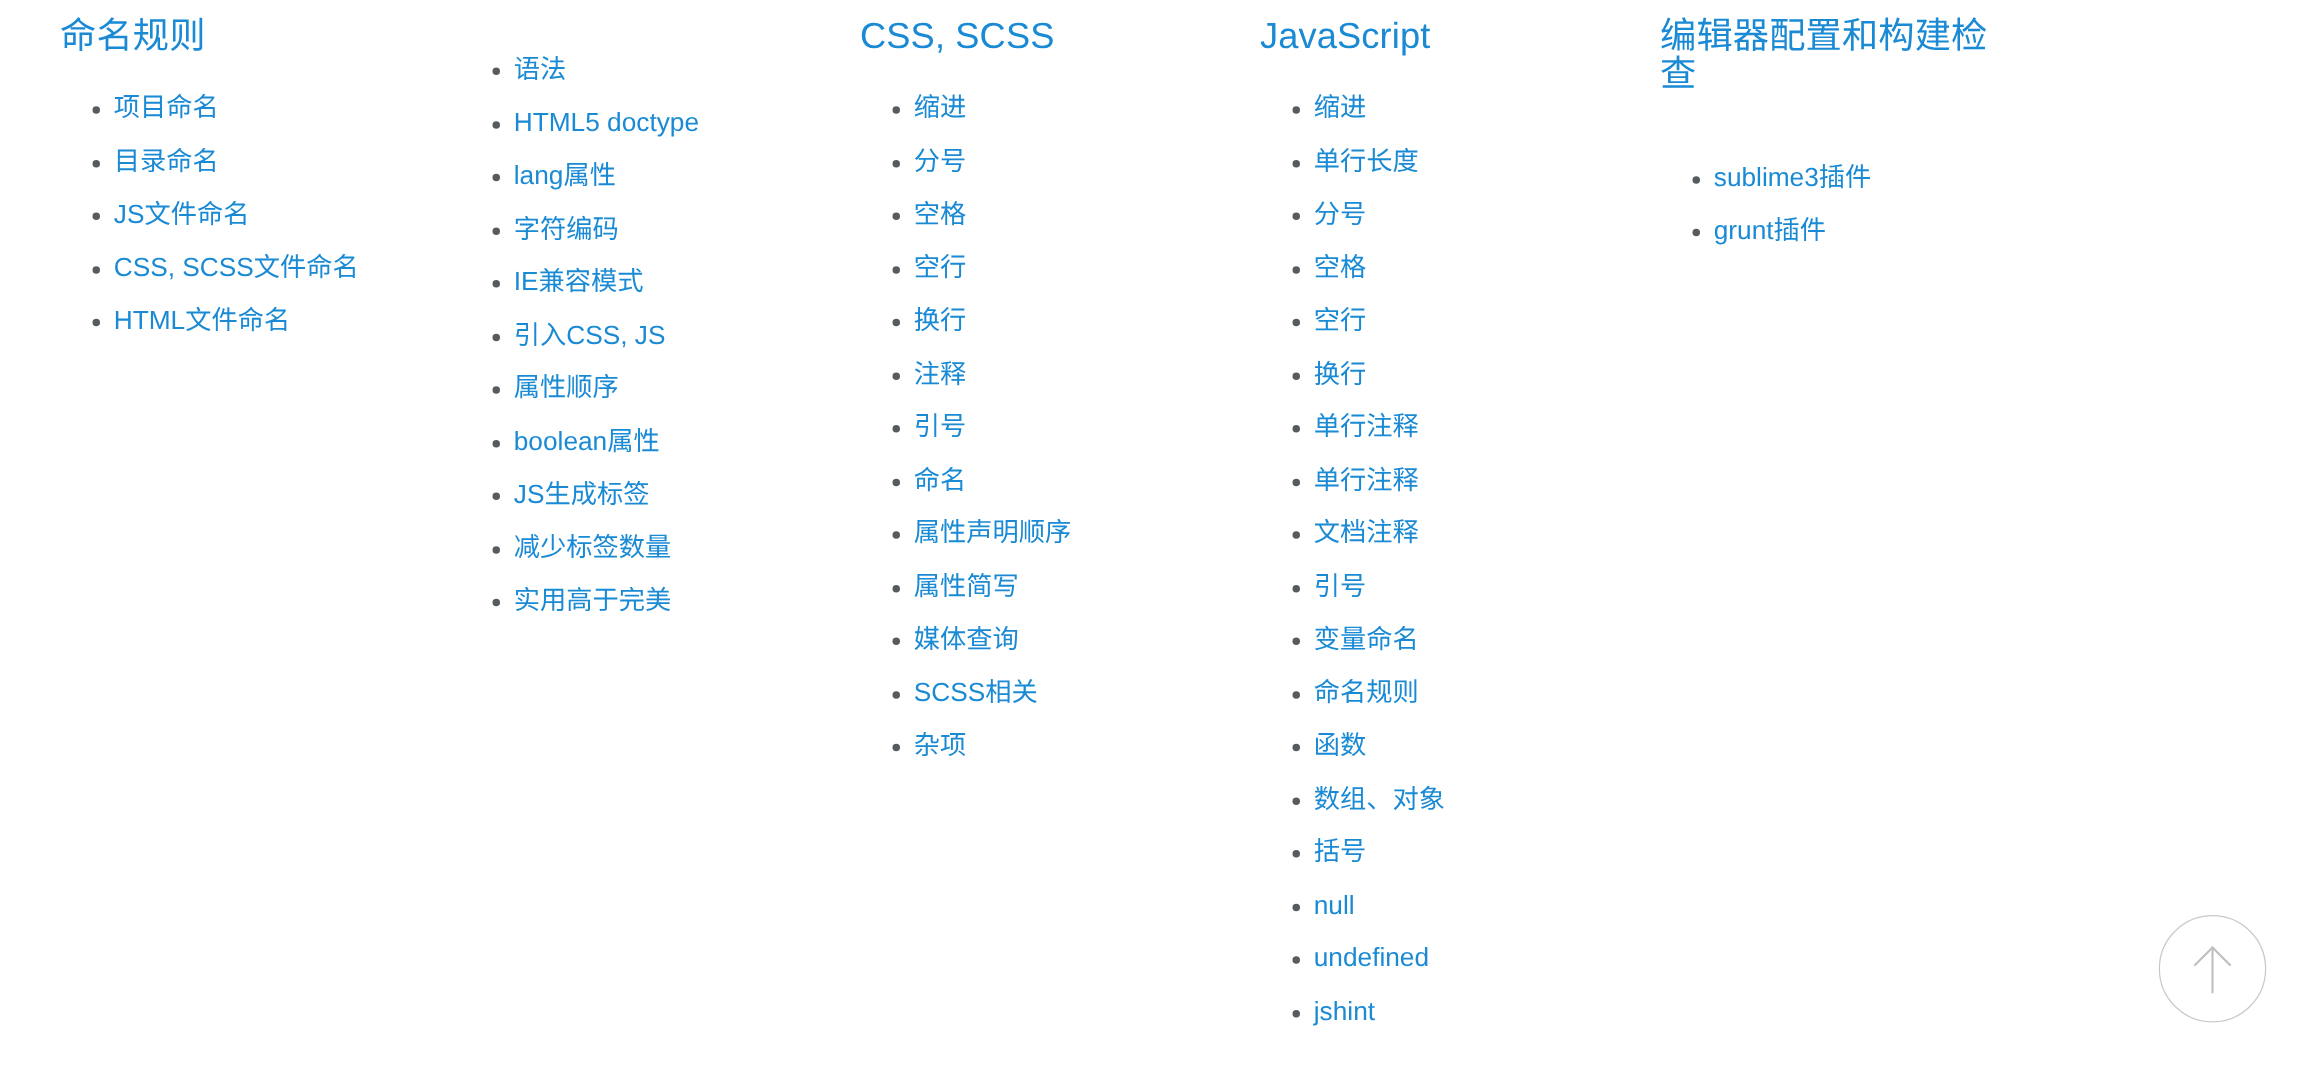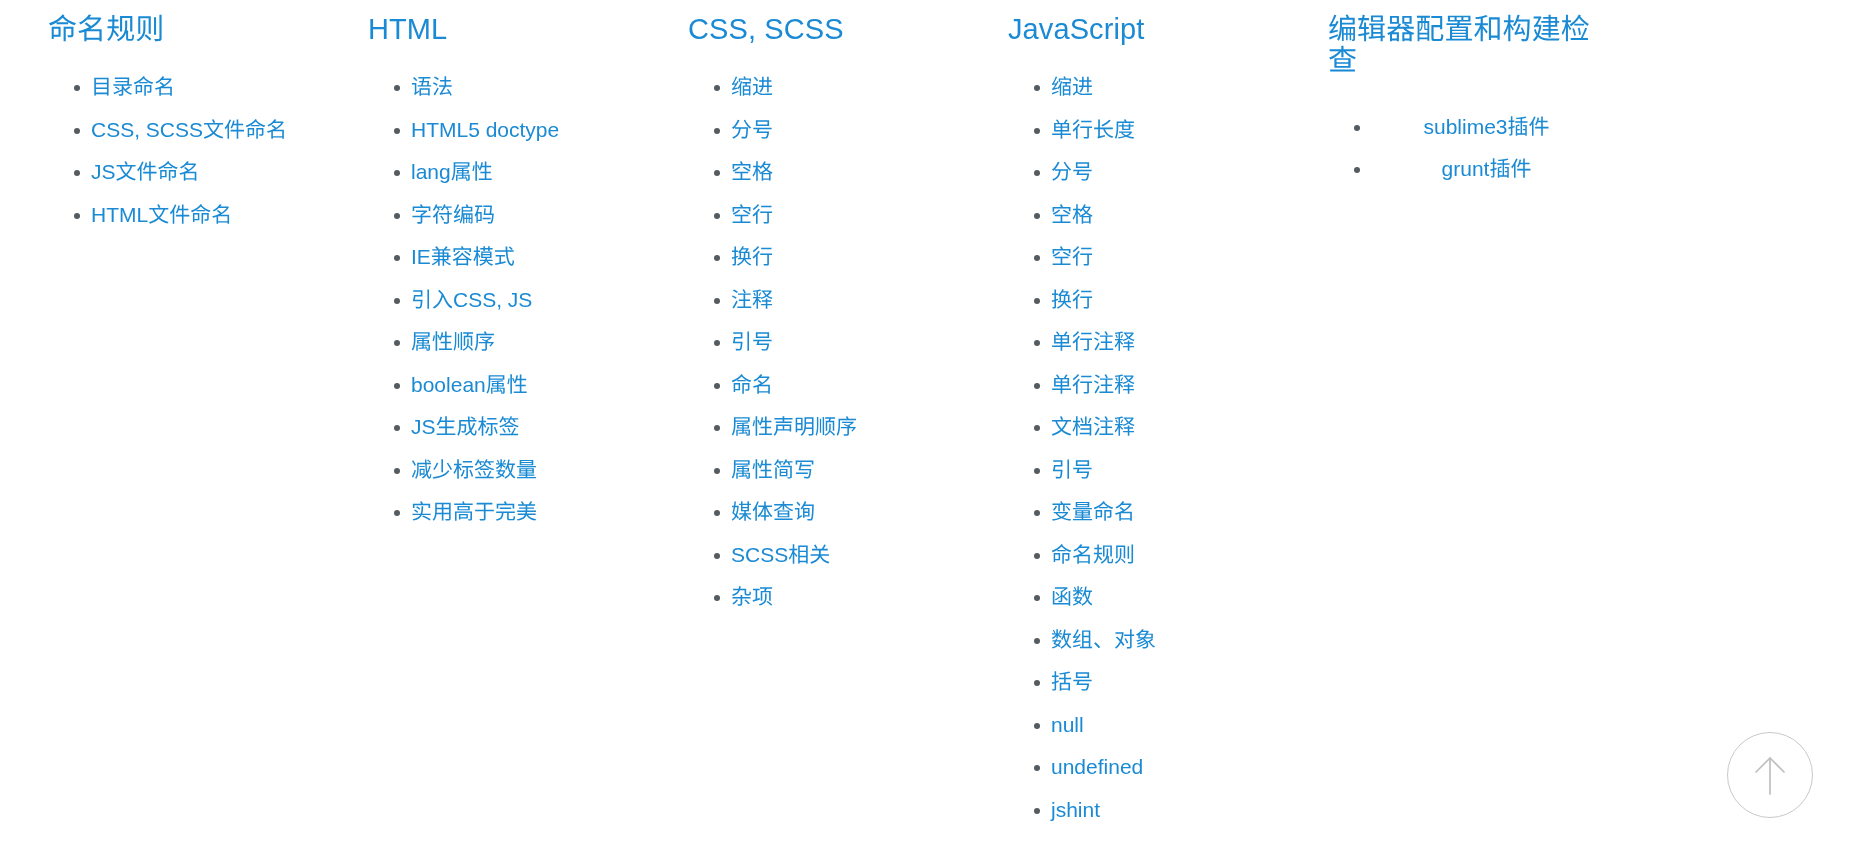--- a/index.html
+++ b/index.html
@@ -58,22 +58,21 @@
     cursor: pointer;
   }
 
   .col-list {
     list-style: none;
     margin: 0;
     padding: 0;
     margin-top: 24px;
   }
   .col-5 .col-list {
-    margin-top: 32px;
-    text-align: center;
+    margin-top: 48px;
   }
 
   .col-list li {
     position: relative;
     padding-left: 43px;
     margin: 0 0 6px 0;
     font-size: 21px;
     line-height: 36.5px;
     color: #1a8ad4;
   }
@@ -118,31 +117,29 @@
 
 <div class="page">
 
   <div class="columns">
 
     <div class="column col-1">
       <h2 class="col-title">
         <span class="title-link">命名规则</span>
       </h2>
       <ul class="col-list">
+        <li><a>项目命名</a></li>
         <li><a>目录命名</a></li>
+        <li><a>JS文件命名</a></li>
         <li><a>CSS, SCSS文件命名</a></li>
-        <li><a>JS文件命名</a></li>
         <li><a>HTML文件命名</a></li>
       </ul>
     </div>
 
     <div class="column col-2">
-      <h2 class="col-title">
-        <span class="title-link">HTML</span>
-      </h2>
       <ul class="col-list">
         <li><a>语法</a></li>
         <li><a>HTML5 doctype</a></li>
         <li><a>lang属性</a></li>
         <li><a>字符编码</a></li>
         <li><a>IE兼容模式</a></li>
         <li><a>引入CSS, JS</a></li>
         <li><a>属性顺序</a></li>
         <li><a>boolean属性</a></li>
         <li><a>JS生成标签</a></li>

